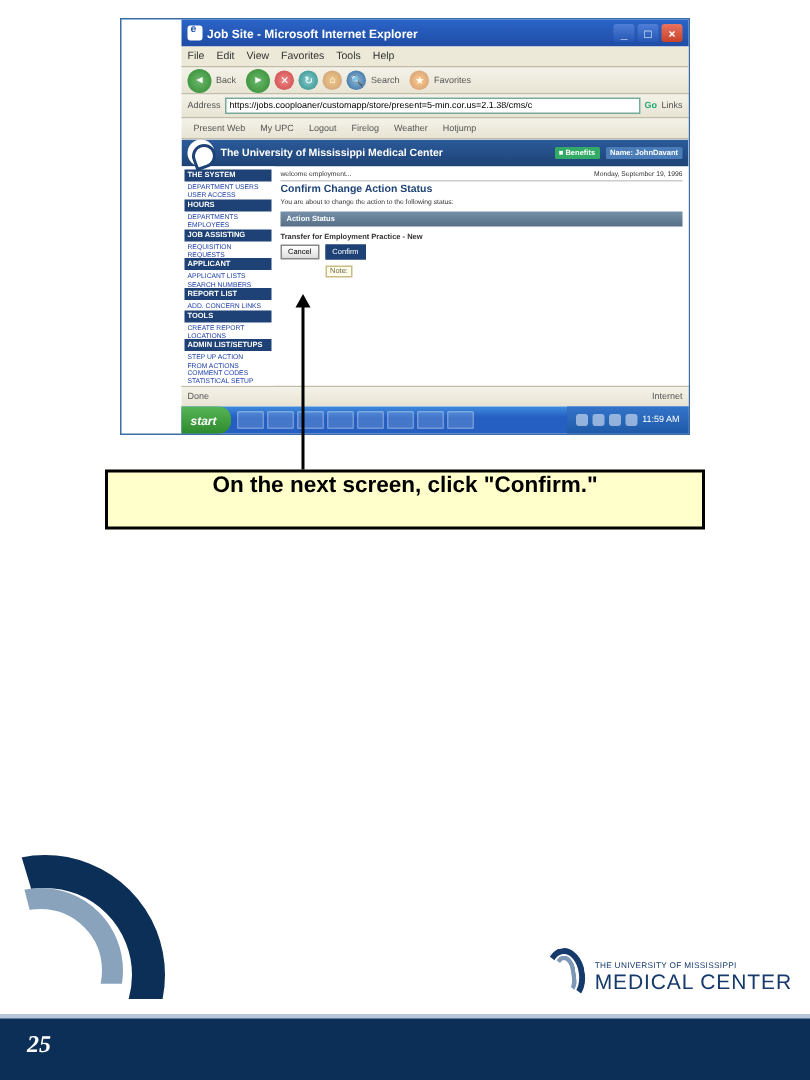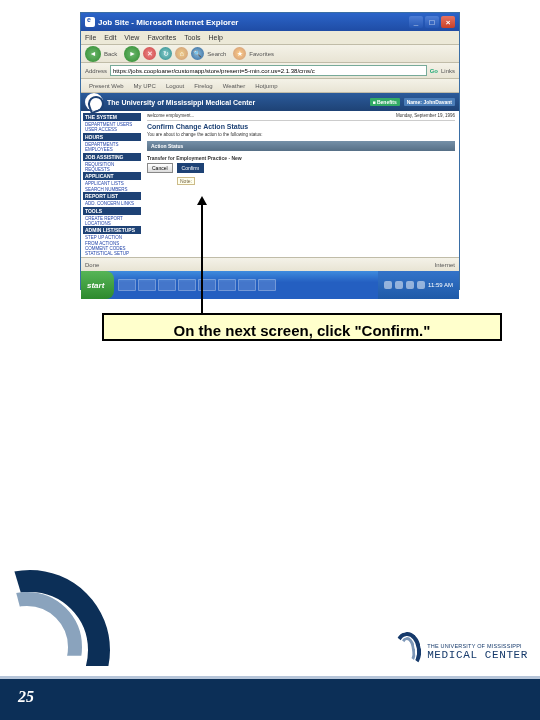--- a/index.html
+++ b/index.html
@@ -1,19 +1,19 @@
 <!DOCTYPE html>
 <html><head>
 <meta charset="utf-8">
 <style>
   * { margin: 0; padding: 0; box-sizing: border-box; }
   body { width: 540px; height: 720px; background: #fff; font-family: Arial, sans-serif; position: relative; overflow: hidden; }
 
   
-  .screenshot { position: absolute; left: 80px; top: 12px; width: 380px; height: 278px; border: 1px solid #3a6ea5; }
+  .screenshot { position: absolute; left: 80px; top: 12px; width: 380px; height: 278px; border: 1px solid #3a6ea5; padding-left: 40px; }
 
   
   .titlebar { height: 18px; background: linear-gradient(#2b64c9, #2456b3 60%, #1f4ca5); display: flex; align-items: center; padding: 0 4px; color: #fff; font-size: 8px; font-weight: bold; }
   .titlebar .ie-icon { width: 10px; height: 10px; margin-right: 3px; background: #fff; border-radius: 2px; position: relative; }
   .titlebar .ie-icon::after { content: 'e'; color: #2456b3; font-size: 7px; position: absolute; left: 2px; top: -1px; }
   .titlebar .spacer { flex: 1; }
   .winbtn { width: 14px; height: 12px; margin-left: 2px; border-radius: 2px; display: flex; align-items: center; justify-content: center; font-size: 8px; font-weight: bold; color: #fff; }
   .winbtn.min { background: linear-gradient(#4e7ed6, #2456b3); }
   .winbtn.max { background: linear-gradient(#4e7ed6, #2456b3); }
   .winbtn.close { background: linear-gradient(#e87360, #c84128); }
@@ -71,50 +71,50 @@
   .formbtns { display: flex; gap: 4px; }
   .formbtns button { font-size: 5px; padding: 1px 4px; border: 1px solid #888; background: linear-gradient(#fff, #ddd); }
   .formbtns button.primary { background: #1e4275; color: #fff; border-color: #1e4275; }
   .yellowbox2 { border: 1px solid #cb8; background: #ffe; font-size: 5px; color: #764; padding: 0 2px; display: inline-block; margin-left: 30px; }
 
   
   .ie-status { height: 14px; background: linear-gradient(#f4f2e8, #e8e4d4); border-top: 1px solid #c0bca8; display: flex; align-items: center; font-size: 6px; color: #555; padding: 0 4px; gap: 6px; }
   .ie-status .flex { flex: 1; }
 
   
-  .taskbar { height: 28px; background: linear-gradient(#3f8cde, #245fc1 40%, #245fc1); display: flex; align-items: flex-start; font-size: 6px; }
+  .taskbar { height: 18px; background: linear-gradient(#3f8cde, #245fc1 40%, #245fc1); display: flex; align-items: flex-start; font-size: 6px; }
   .startbtn { height: 100%; background: linear-gradient(#57b557, #2d8a2d); color: #fff; font-weight: bold; font-style: italic; padding: 0 10px 0 6px; border-radius: 0 8px 8px 0; display: flex; align-items: center; font-size: 8px; }
   .taskitems { flex: 1; display: flex; gap: 2px; padding: 0 4px; align-items: center; height: 100%; }
   .taskitem { width: 18px; height: 12px; background: rgba(255,255,255,0.15); border: 1px solid rgba(255,255,255,0.25); border-radius: 1px; }
   .tray { background: linear-gradient(#3373c9, #1f5aa8); height: 100%; display: flex; align-items: center; color: #fff; padding: 0 6px; gap: 3px; font-size: 6px; }
   .trayicon { width: 8px; height: 8px; border-radius: 2px; background: rgba(255,255,255,0.5); }
 
   
   .arrow { position: absolute; left: 201px; top: 198px; width: 2px; height: 118px; background: #000; }
   .arrow::before { content: ''; position: absolute; top: -7px; left: -4px; border: 5px solid transparent; border-bottom: 9px solid #000; }
 
   
-  .callout { position: absolute; left: 70px; top: 313px; width: 400px; height: 28px; background: #ffffcc; border: 2px solid #000; display: flex; align-items: flex-end; justify-content: center; font-size: 15px; font-weight: bold; font-family: Arial, sans-serif; margin-left: 32px; }
+  .callout { position: absolute; left: 70px; top: 313px; width: 400px; height: 40px; background: #ffffcc; border: 2px solid #000; display: flex; align-items: flex-start; justify-content: center; font-size: 15px; font-weight: bold; font-family: Arial, sans-serif; }
 
   
   .slide-footer { position: absolute; left: 0; right: 0; bottom: 0; height: 100px; }
   .navy-band { position: absolute; left: 0; right: 0; bottom: 0; height: 44px; background: #0c2f57; border-top: 3px solid #b6c5d9; }
   .swirl { position: absolute; left: -50px; bottom: -20px; width: 170px; height: 170px; }
   .swirl .a { position: absolute; width: 160px; height: 160px; border: 22px solid #0c2f57; border-radius: 50%; clip-path: polygon(40% 0, 100% 0, 100% 60%, 58% 60%); }
   .swirl .b { position: absolute; width: 110px; height: 110px; left: 22px; top: 22px; border: 14px solid #8aa3bd; border-radius: 50%; clip-path: polygon(40% 0, 100% 0, 100% 58%, 55% 58%); }
   .pagenum { position: absolute; left: 18px; bottom: 14px; color: #fff; font-size: 16px; font-style: italic; font-weight: bold; font-family: Georgia, serif; }
 
   
   .ummc-logo { position: absolute; right: 12px; bottom: 48px; display: flex; align-items: center; gap: 6px; }
   .ummc-mark { width: 26px; height: 40px; position: relative; }
   .ummc-mark .ring { position: absolute; width: 26px; height: 36px; border: 4px solid #163a6b; border-radius: 14px 14px 14px 2px / 20px 20px 20px 2px; border-bottom-color: transparent; border-left-color: transparent; transform: rotate(-8deg); }
   .ummc-mark .ring2 { position: absolute; left: 6px; top: 5px; width: 14px; height: 26px; border: 3px solid #7d97b7; border-radius: 10px 10px 10px 1px / 15px 15px 15px 1px; border-bottom-color: transparent; border-left-color: transparent; transform: rotate(-8deg); }
   .ummc-text { font-size: 6px; color: #163a6b; line-height: 1.1; }
   .ummc-text .l1 { font-size: 5.5px; letter-spacing: 0.2px; }
-  .ummc-text .l2 { font-size: 11px; font-weight: 300; letter-spacing: 0.6px; font-family: Liberation Mono, monospace; }
+  .ummc-text .l2 { font-size: 14px; font-weight: 300; letter-spacing: 0.6px; font-family: Liberation Sans, sans-serif; }
 
 </style>
 </head>
 <body>
 
 <div class="screenshot">
 
   <div class="titlebar">
     <span class="ie-icon"></span>
     <span>Job Site - Microsoft Internet Explorer</span>

